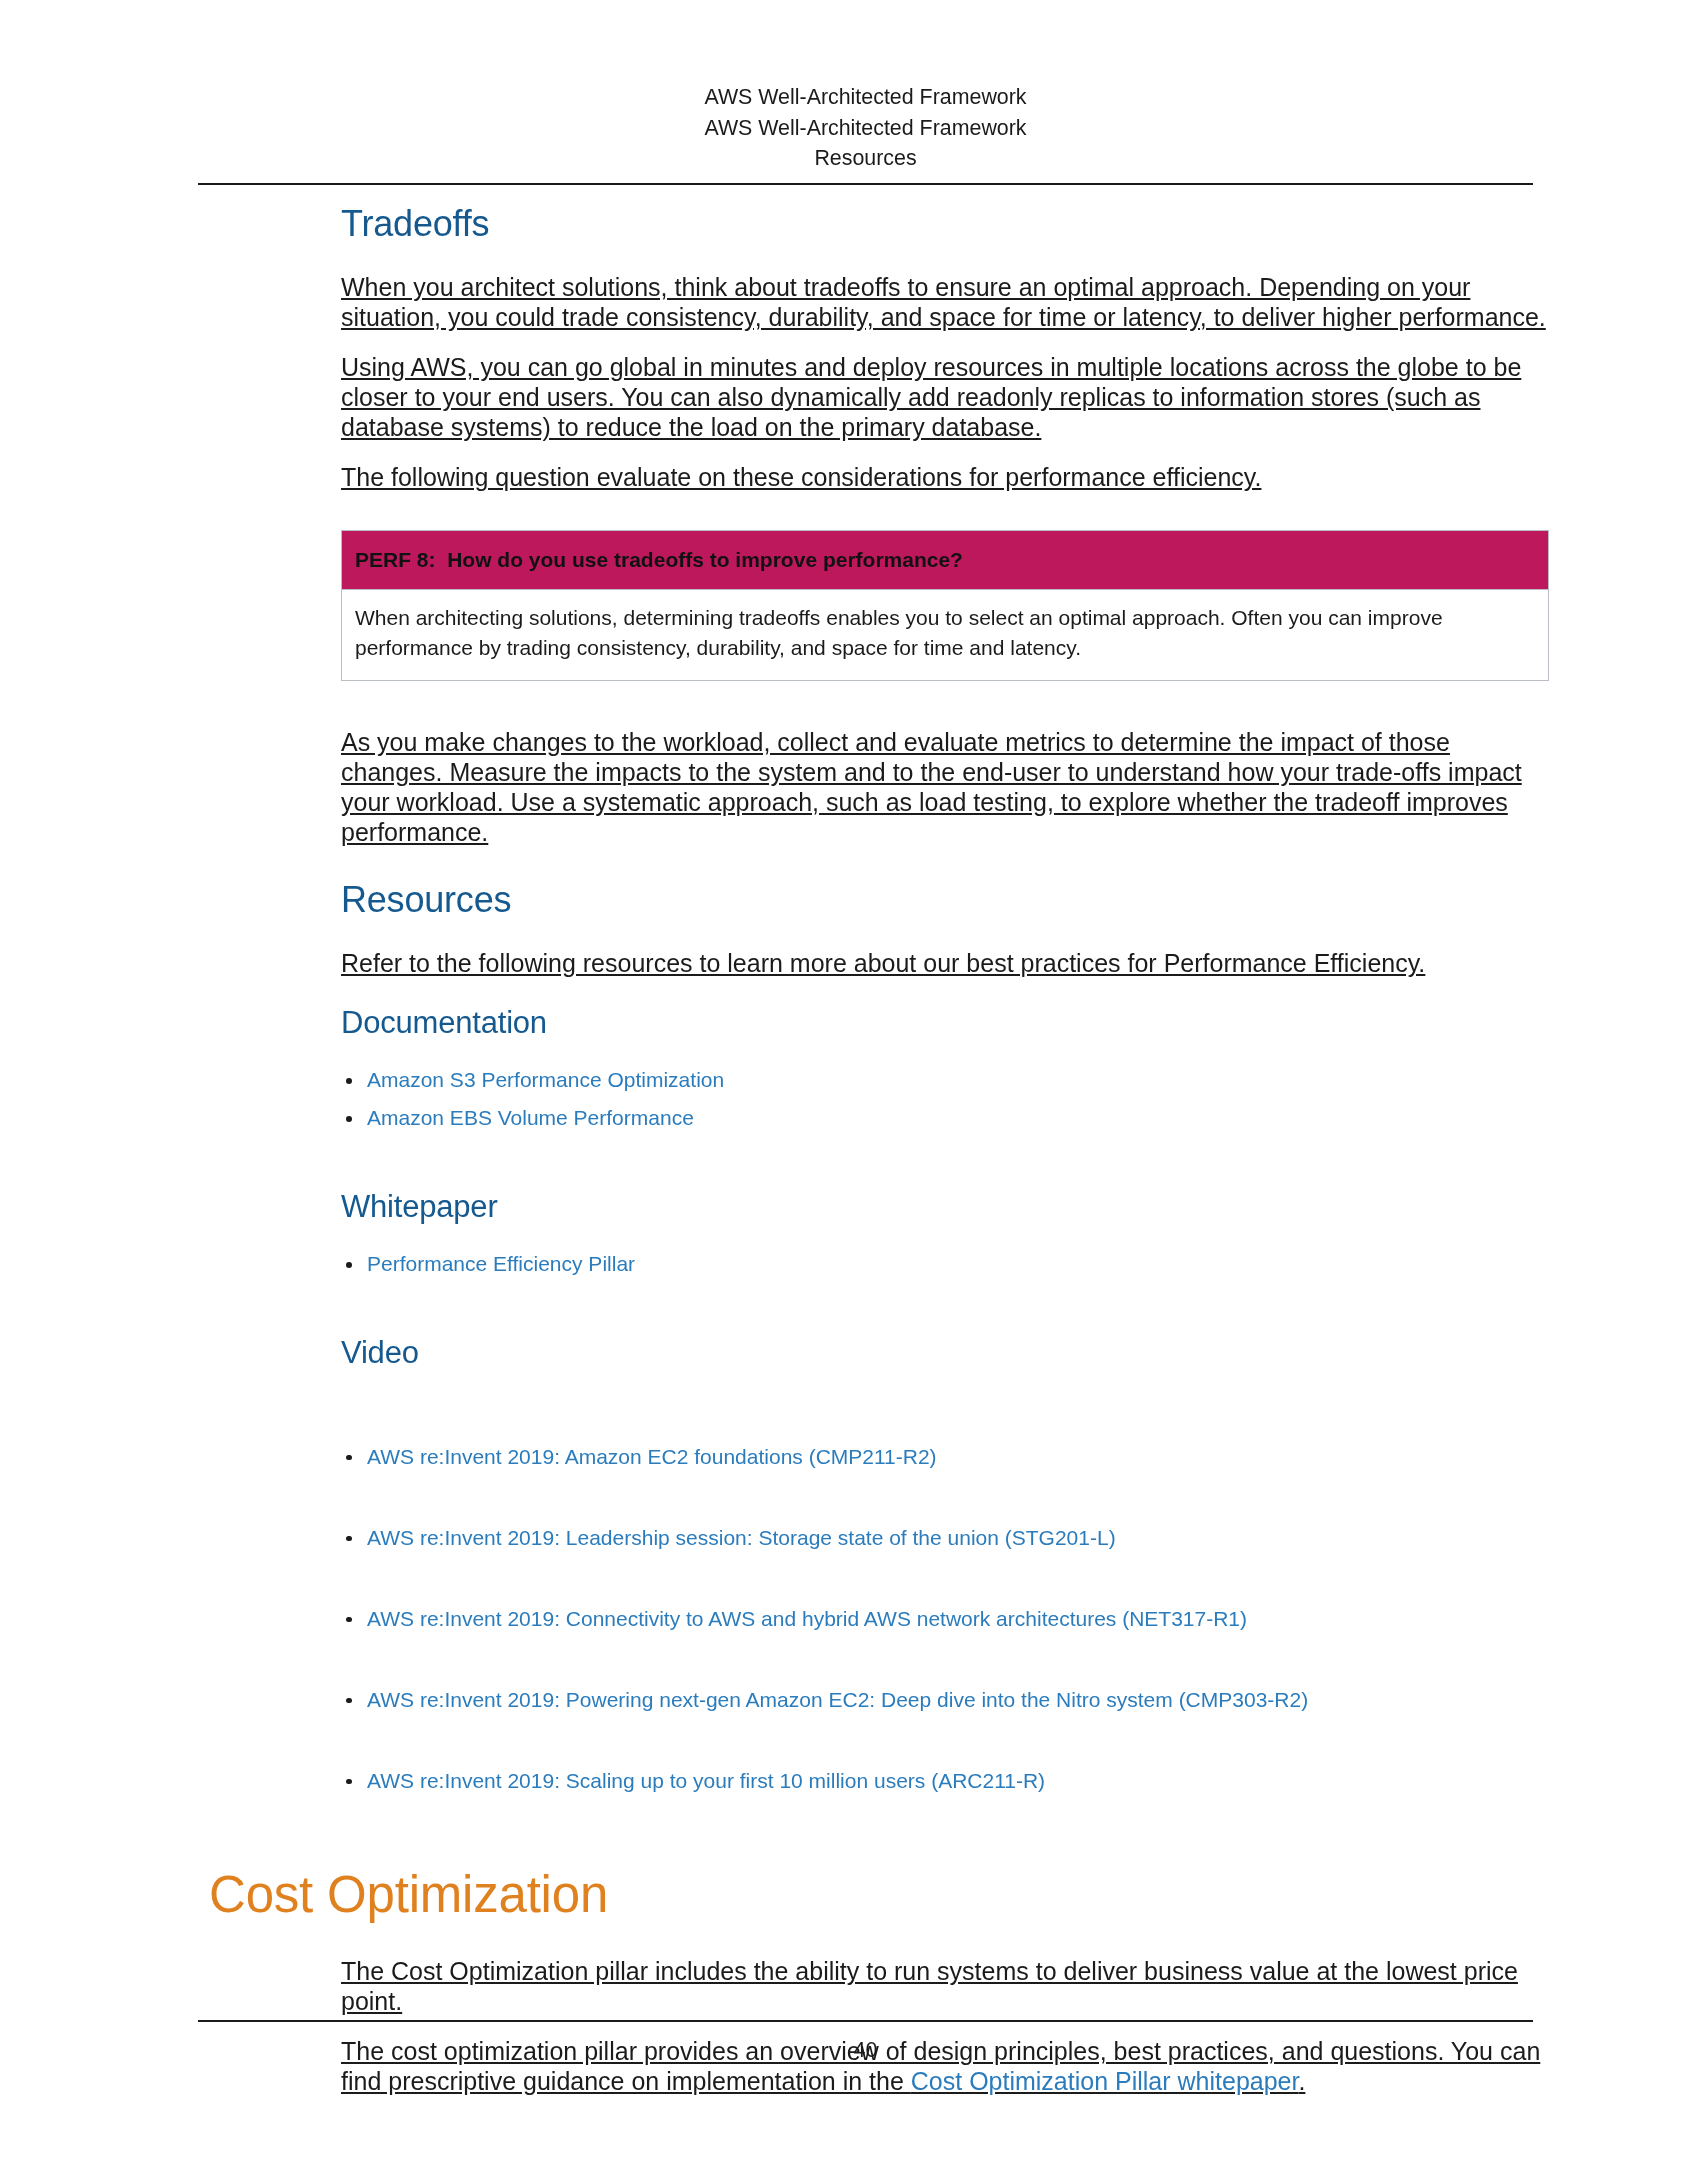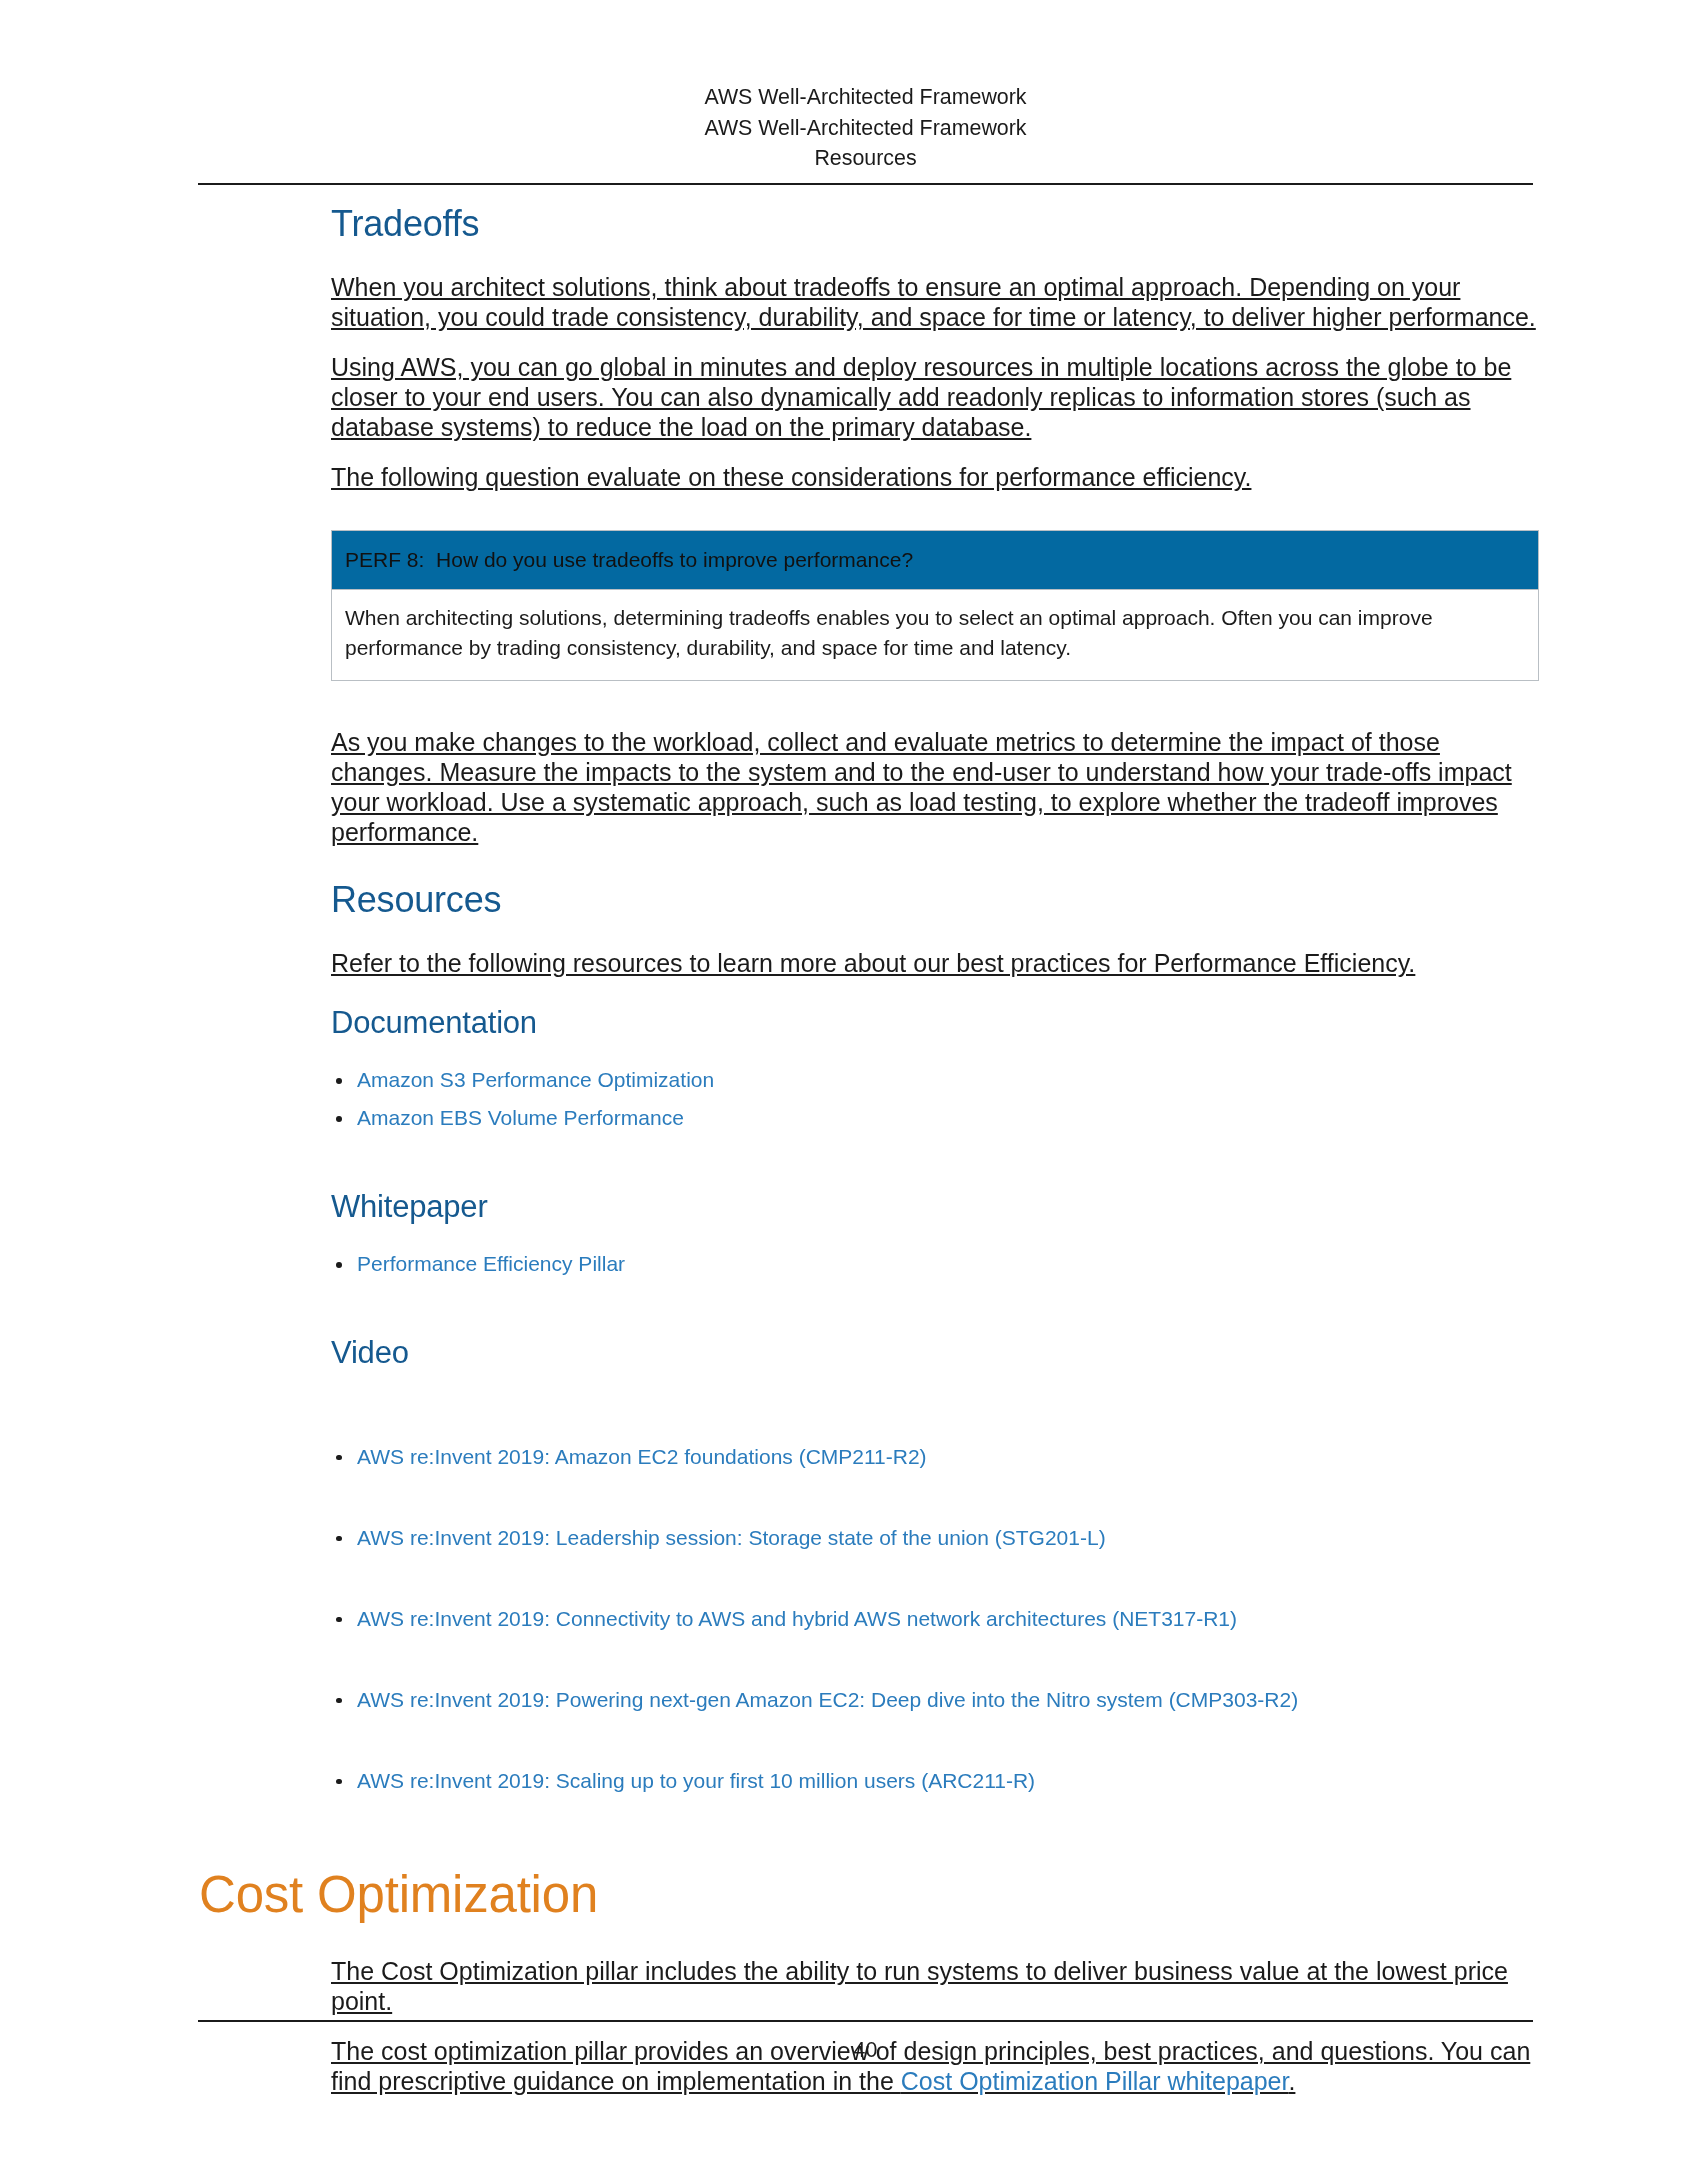--- a/index.html
+++ b/index.html
@@ -41,21 +41,21 @@
     left: 198px;
     top: 183px;
     width: 1335px;
     height: 0;
     border-top: 2.1px solid #1b1b1b;
   }
 
   
   .content {
     position: absolute;
-    left: 331px;
+    left: 341px;
     top: 204px;
     width: 1208px;
   }
 
   h1.chapter {
     font-size: 51px;
     font-weight: 400;
     color: #e0811f;
     margin: 0;
     line-height: 1.12;
@@ -104,25 +104,25 @@
   .sp-80 { height: 66px; }
 
   
   .qbox {
     width: 1208px;
     border: 1.2px solid #b9bfc4;
     box-sizing: border-box;
     background: #ffffff;
   }
   .qbox-head {
-    background: #0369a1;
+    background: #be185d;
     border-bottom: 1.2px solid #b9bfc4;
     padding: 15px 13px 15px 13px;
     font-size: 21px;
-    font-weight: normal;
+    font-weight: bold;
     color: #111111;
     line-height: 28px;
   }
   .qbox-body {
     padding: 13px 13px 16.5px 13px;
     font-size: 21px;
     line-height: 30px;
     color: #1b1b1b;
   }
 

